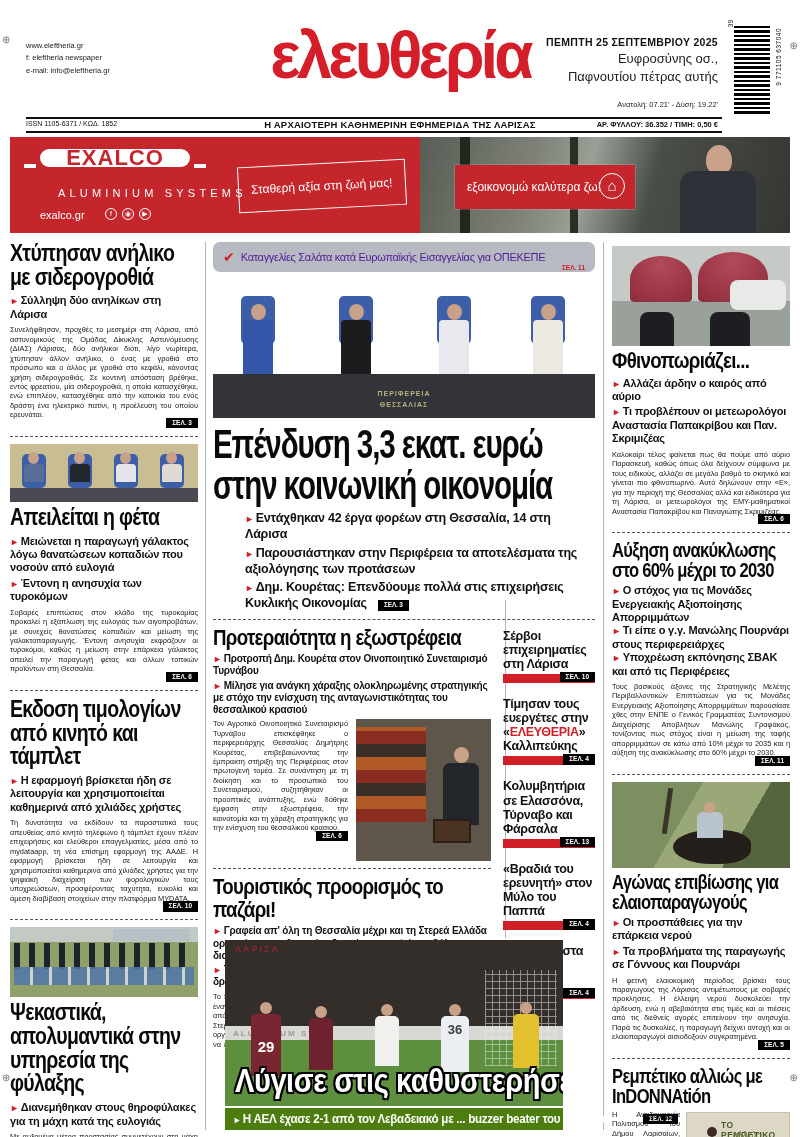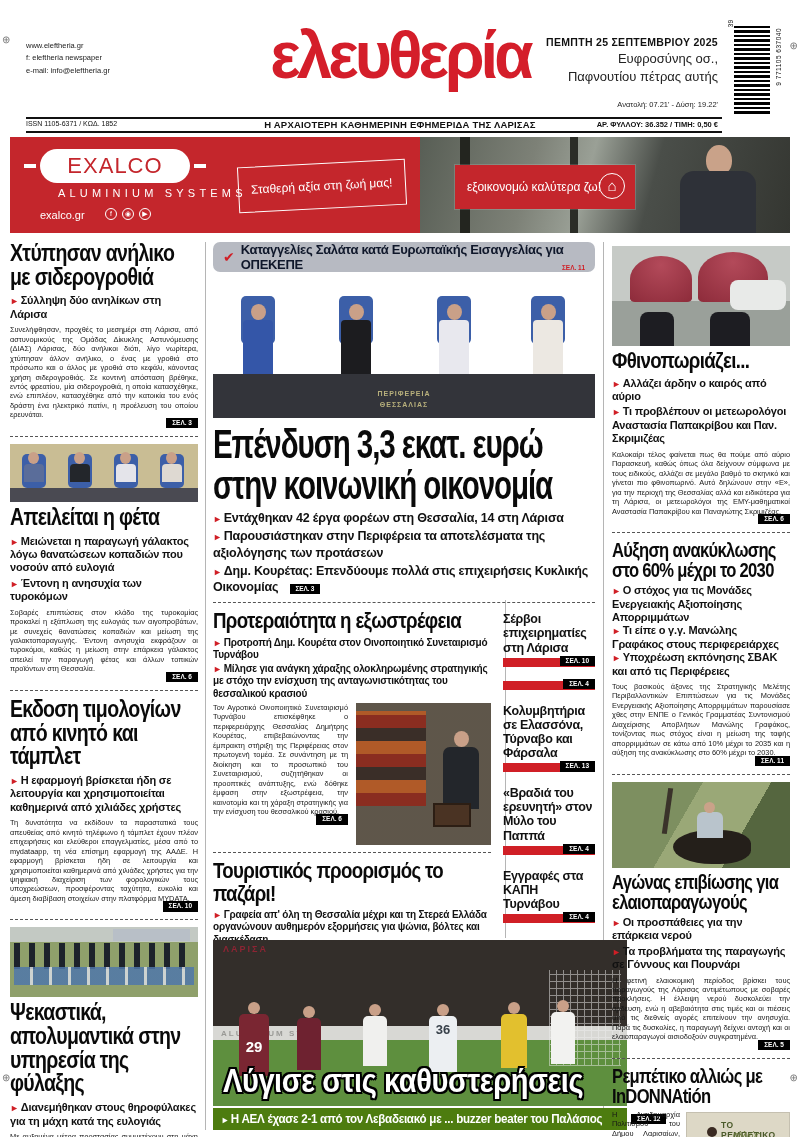--- a/index.html
+++ b/index.html
@@ -27,22 +27,22 @@
   .regmark { position:absolute; font-size:10px; color:#777; }
 
   
   .ad { position:absolute; left:10px; top:137px; right:10px; height:96px; background:#c4262c; overflow:hidden; }
   .ad-photo { position:absolute; right:0; top:0; width:370px; height:96px;
               background:linear-gradient(105deg,#585e55 0%,#7d8177 30%,#9aa096 45%,#4a4e49 62%,#343631 100%); }
   .ad-photo .frame { position:absolute; left:40px; top:0; width:10px; height:96px; background:#23251f; }
   .ad-photo .frame2{ position:absolute; left:150px; top:0; width:8px; height:96px; background:#2b2d27; }
   .ad-man-head { position:absolute; right:58px; top:8px; width:26px; height:30px; border-radius:50% 50% 45% 45%; background:#caa astronomical; background:#c9a289; }
   .ad-man-body { position:absolute; right:34px; top:34px; width:76px; height:62px; border-radius:14px 14px 0 0; background:#2e3138; }
-  .exalco { position:absolute; left:30px; top:12px; width:150px; height:34px; background:#fff; border-radius:17px;
-            display:flex; align-items:center; justify-content:center; font-size:22px; font-weight:400; color:#c4262c; letter-spacing:1px; }
+  .exalco { position:absolute; left:30px; top:12px; width:150px; height:18px; background:#fff; border-radius:17px;
+            display:flex; align-items:center; justify-content:center; font-size:22px; font-weight:700; color:#c4262c; letter-spacing:1px; }
   .exalco::before,.exalco::after { content:""; position:absolute; top:15px; width:12px; height:4px; background:#fff; }
   .exalco::before { left:-16px; } .exalco::after { right:-16px; }
   .ad-sub { position:absolute; left:48px; top:50px; color:#fff; font-size:11px; letter-spacing:4.2px; }
   .ad-url { position:absolute; left:30px; top:72px; color:#fff; font-size:11px; }
   .ad-social { position:absolute; left:95px; top:71px; display:flex; gap:5px; }
   .soc { width:12px; height:12px; border:1px solid #fff; border-radius:50%; color:#fff; font-size:7px; line-height:10px; text-align:center; }
   .ad-slogan { position:absolute; left:228px; top:26px; width:168px; height:46px; border:1.5px solid #fff;
                transform:rotate(-3deg); display:flex; align-items:center; padding-left:12px;
                color:#fff; font-size:12px; line-height:1.25; }
   .ad-slogan2 { position:absolute; left:445px; top:28px; width:180px; height:44px; background:#c4262c;
@@ -81,52 +81,52 @@
   .ph-field { height:70px; background:linear-gradient(#c3c9c3 0 22%,#8fa06b 22% 100%); }
   .ph-field .bldg { position:absolute; top:2px; left:55%; right:4%; height:12px; background:#b8bfc7; }
   .ph-field .crowd { position:absolute; top:16px; left:4px; right:4px; height:26px;
       background:repeating-linear-gradient(90deg,#1d232b 0 6px,rgba(0,0,0,0) 6px 15px); }
   .ph-field .banners { position:absolute; top:40px; left:4px; right:4px; height:18px; opacity:.85;
       background:repeating-linear-gradient(90deg,#4f77aa 0 16px,#d8dce2 16px 19px); }
 
   
   .banner { position:relative; height:30px; background:#b7bac2; border-radius:7px; display:flex; align-items:center; padding:0 10px; }
   .banner .check { color:#d01f26; font-size:14px; margin-right:6px; }
-  .banner .btxt { color:#0f172a; font-weight:700; font-size:13px; letter-spacing:-.3px; }
+  .banner .btxt { color:#4c1d95; font-weight:400; font-size:11px; letter-spacing:-.3px; }
   .banner .bpage { position:absolute; right:10px; bottom:1px; color:#d01f26; font-size:6.5px; font-weight:700; }
 
   .ph-conf { height:140px; background:repeating-linear-gradient(90deg,#c8b684 0 9px,#bfa londonb 0),repeating-linear-gradient(90deg,#c8b684 0 9px,#bda974 9px 11px); }
   .ph-conf .desk { position:absolute; bottom:0; left:0; right:0; height:44px; background:#33343a; }
   .ph-conf .caption { position:absolute; bottom:8px; left:0; right:0; margin:auto; width:90px; text-align:center;
                       color:#b8b07c; font-size:7px; font-weight:700; letter-spacing:1px; line-height:1.5; }
 
   .lead-hl { font-size:41px; font-weight:900; letter-spacing:-1.5px; line-height:1.0; white-space:nowrap;
              transform:scaleX(.72); transform-origin:0 0; width:139%; color:#0a0a0a; }
-  .lead-bl { font-weight:800; font-size:12.5px; line-height:1.3; letter-spacing:-.2px; }
+  .lead-bl { font-weight:800; font-size:12.5px; line-height:1.3; letter-spacing:-.2px;margin-left:32px; }
 
   .subrow { display:flex; gap:12px; }
   .submain { width:278px; }
   .subbriefs { width:92px; padding-top:2px; }
   .hl-c { font-size:22px; margin-bottom:4px; }
   .bl-c { font-size:10px; }
   .exo-row { display:flex; gap:8px; margin-top:3px; }
   .exo-txt { width:135px; }
   .ph-crates { width:135px; height:142px; background:#6f6557;
       background-image:linear-gradient(rgba(0,0,0,.15),rgba(0,0,0,.15)); }
   .crates { position:absolute; left:0; top:8px; width:70px; height:95px;
       background:repeating-linear-gradient(0deg,#8a2d20 0 13px,#b05a28 13px 26px,#3a2e28 26px 39px); }
   .cols2 { column-count:2; column-gap:9px; }
 
   .brief { margin-bottom:14px; }
   .brief-text { font-weight:800; font-size:12.5px; line-height:1.13; letter-spacing:-.3px; }
   .brief-brand { color:#d01f26; font-weight:900; }
   .brief-bar { height:9px; background:#d01f26; margin-top:3px; position:relative; }
   .brief-bar .pagebox { position:absolute; right:0; top:-2px; }
 
-  .football { position:absolute; left:0; bottom:0; width:414px; }
+  .football { position:absolute; left:12px; bottom:0; width:338px; }
   .ph-foot { height:166px; margin:0; background:linear-gradient(#332e2a 0 52%,#d8d8d4 52% 60%,#5e8f3e 60% 100%); }
   .ph-foot .flag { position:absolute; top:4px; left:10px; color:#8c2433; font-size:9px; font-weight:800; letter-spacing:2px; }
   .ph-foot .board { position:absolute; top:53.5%; left:8px; color:#9a9a96; font-size:8px; letter-spacing:2px; font-weight:700; }
   .ph-foot .net { position:absolute; right:6px; top:18%; width:72px; height:58%; opacity:.5;
       background:repeating-linear-gradient(90deg,#eee 0 1px,rgba(0,0,0,0) 1px 7px),repeating-linear-gradient(0deg,#eee 0 1px,rgba(0,0,0,0) 1px 7px); }
   .player { position:absolute; border-radius:5px 5px 0 0; }
   .player .phead { position:absolute; top:-12px; left:50%; margin-left:-6px; width:12px; height:12px; border-radius:50%; background:#c9a088; }
   .player .num { display:block; text-align:center; font-weight:900; }
   .foot-hl { position:absolute; left:10px; bottom:6px; color:#fff; font-size:33px; font-weight:900; letter-spacing:-.5px;
              text-shadow:-2px 0 #000,2px 0 #000,0 -2px #000,0 2px #000,2px 2px #000,-2px 2px #000,2px -2px #000,-2px -2px #000;
@@ -343,20 +343,21 @@
       </div>
 
       <div class="subbriefs">
         <div class="brief">
           <div class="brief-text">Σέρβοι επιχειρηματίες στη Λάρισα</div>
           <div class="brief-bar">
               <span class="pagebox">ΣΕΛ. 10</span>
             </div>
         </div>
         <div class="brief">
+          <div class="brief-text"><span>Τίμησαν τους ευεργέτες στην «</span><span class="brief-brand">ΕΛΕΥΘΕΡΙΑ</span><span>» Καλλιπεύκης</span></div>
           <div class="brief-bar">
               <span class="pagebox">ΣΕΛ. 4</span>
             </div>
         </div>
         <div class="brief">
           <div class="brief-text">Κολυμβητήρια σε Ελασσόνα, Τύρναβο και Φάρσαλα</div>
           <div class="brief-bar">
               <span class="pagebox">ΣΕΛ. 13</span>
             </div>
         </div>
@@ -423,21 +424,21 @@
       <h2 class="hl hl-r cond">Φθινοπωριάζει...</h2>
       <p class="bl"><span class="arr">►</span><span>Αλλάζει άρδην ο καιρός από αύριο</span></p>
       <p class="bl"><span class="arr">►</span><span>Τι προβλέπουν οι μετεωρολόγοι Αναστασία Παπακρίβου και Παν. Σκριμιζέας</span></p>
       <p class="body">Καλοκαίρι τέλος φαίνεται πως θα πούμε από αύριο Παρασκευή, καθώς όπως όλα δείχνουν σύμφωνα με τους ειδικούς, αλλάζει σε μεγάλο βαθμό το σκηνικό και γίνεται πιο φθινοπωρινό. Αυτό δηλώνουν στην «Ε», για την περιοχή της Θεσσαλίας αλλά και ειδικότερα για τη Λάρισα, οι μετεωρολόγοι της ΕΜΥ-μαθηματικοί Αναστασία Παπακρίβου και Παναγιώτης Σκριμιζέας.</p>
       <div class="pagerow"><span class="pagebox">ΣΕΛ. 6</span></div>
     </article>
     <hr class="dash">
 
     <article>
       <h2 class="hl hl-r2 cond">Αύξηση ανακύκλωσης στο 60% μέχρι το 2030</h2>
-      <p class="bl"><span class="arr">►</span><span>Ο στόχος για τις Μονάδες Ενεργειακής Αξιοποίησης Απορριμμάτων</span><br><span class="arr">►</span><span>Τι είπε ο γ.γ. Μανώλης Γραφάκος στους περιφερειάρχες</span> <span class="arr">►</span><span>Υποχρέωση εκπόνησης ΣΒΑΚ και από τις Περιφέρειες</span></p>
+      <p class="bl"><span class="arr">►</span><span>Ο στόχος για τις Μονάδες Ενεργειακής Αξιοποίησης Απορριμμάτων</span><br><span class="arr">►</span><span>Τι είπε ο γ.γ. Μανώλης Πουρνάρι στους περιφερειάρχες</span> <span class="arr">►</span><span>Υποχρέωση εκπόνησης ΣΒΑΚ και από τις Περιφέρειες</span></p>
       <p class="body">Τους βασικούς άξονες της Στρατηγικής Μελέτης Περιβαλλοντικών Επιπτώσεων για τις Μονάδες Ενεργειακής Αξιοποίησης Απορριμμάτων παρουσίασε χθες στην ΕΝΠΕ ο Γενικός Γραμματέας Συντονισμού Διαχείρισης Αποβλήτων Μανώλης Γραφάκος, τονίζοντας πως στόχος είναι η μείωση της ταφής απορριμμάτων σε κάτω από 10% μέχρι το 2035 και η αύξηση της ανακύκλωσης στο 60% μέχρι το 2030.</p>
       <div class="pagerow"><span class="pagebox">ΣΕΛ. 11</span></div>
     </article>
     <hr class="dash">
 
     <div class="ph ph-olive">
       <div class="otree"></div>
       <div class="ohorse"></div>
       <div class="orider"></div>
     </div>

